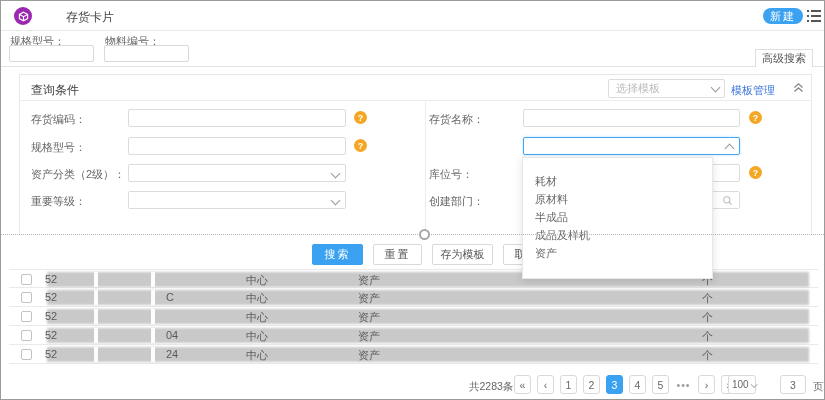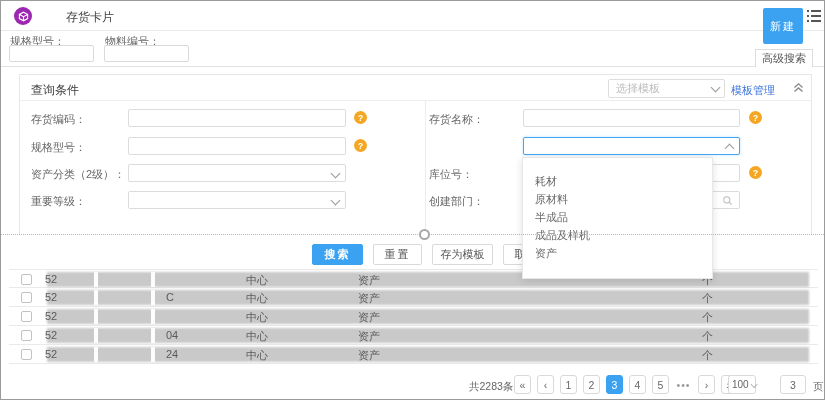--- a/index.html
+++ b/index.html
@@ -7,22 +7,22 @@
   body { font-family:"Liberation Sans","DejaVu Sans",sans-serif; }
   .page { position:relative; width:825px; height:400px; background:#fff;
           border:1px solid #9a9a9a; overflow:hidden; font-size:12px; color:#555; }
 
   
   .hdr { position:absolute; left:0; top:0; width:100%; height:30px; background:#fff;
          border-bottom:1px solid #e9e9e9; }
   .app-icon { position:absolute; left:13px; top:6px; width:18px; height:18px; border-radius:50%;
               background:#9c27b0; display:flex; align-items:center; justify-content:center; }
   .app-title { position:absolute; left:38px; top:8px; font-size:12px; color:#444;margin-left:27px; }
-  .btn-new { position:absolute; left:762px; top:7px; width:40px; height:36px; background:#3aa2f0;
-             color:#fff; font-size:11px; border:none; border-radius:2px; letter-spacing:2px;
+  .btn-new { position:absolute; left:762px; top:7px; width:40px; height:16px; background:#3aa2f0;
+             color:#fff; font-size:11px; border:none; border-radius:8px; letter-spacing:2px;
              display:flex; align-items:center; justify-content:center; cursor:pointer; }
   .list-icon { position:absolute; left:806px; top:9px; width:14px; height:12px; cursor:pointer; }
   .list-icon i { display:block; height:2px; margin-bottom:3px; background:#555; position:relative; margin-left:4px; }
   .list-icon i::before { content:""; position:absolute; left:-4px; top:0; width:2px; height:2px; background:#555; }
 
   
   .quick-label { position:absolute; top:33px; font-size:11px; color:#666; }
   .quick-input { position:absolute; top:44px; width:85px; height:17px; border:1px solid #d9d9d9;
                  border-radius:2px; background:#fff; }
 
@@ -63,21 +63,21 @@
 
   
   .dotline { position:absolute; left:0; top:233px; width:100%; border-top:1px dotted #b5b5b5; z-index:40; }
   .dothandle { position:absolute; left:418px; top:228px; width:11px; height:11px; border-radius:50%;
                background:#fff; border:2px solid #a8a8a8; z-index:41; cursor:row-resize; }
 
   
   .abtn { position:absolute; top:243px; height:21px; border-radius:2px; font-size:11px; letter-spacing:2px;
           display:flex; align-items:center; justify-content:center; cursor:pointer;
           background:#fff; border:1px solid #d9d9d9; color:#555; }
-  .abtn.primary { background:#3aa2f0; border-color:#3aa2f0; color:#fff;font-weight:bold; }
+  .abtn.primary { background:#3aa2f0; border-color:#3aa2f0; color:#fff; }
 
   
   .trow { position:absolute; left:8px; width:809px; height:19px; border-bottom:1px solid #eaeaea; background:#fff; }
   .trow .cb { position:absolute; left:12px; top:4px; width:11px; height:11px; border:1px solid #c2c2c2;
               border-radius:2px; background:#fff; cursor:pointer; }
   .redact { position:absolute; top:2px; height:15px; background:#c9c9c9; filter:blur(1px); z-index:1; }
   .sliver { position:absolute; top:2px; height:15px; width:4px; background:#fdfdfd; z-index:2; }
   .tcell { position:absolute; top:3px; font-size:11px; color:#5a5a5a; z-index:3; white-space:nowrap; }
 
   

